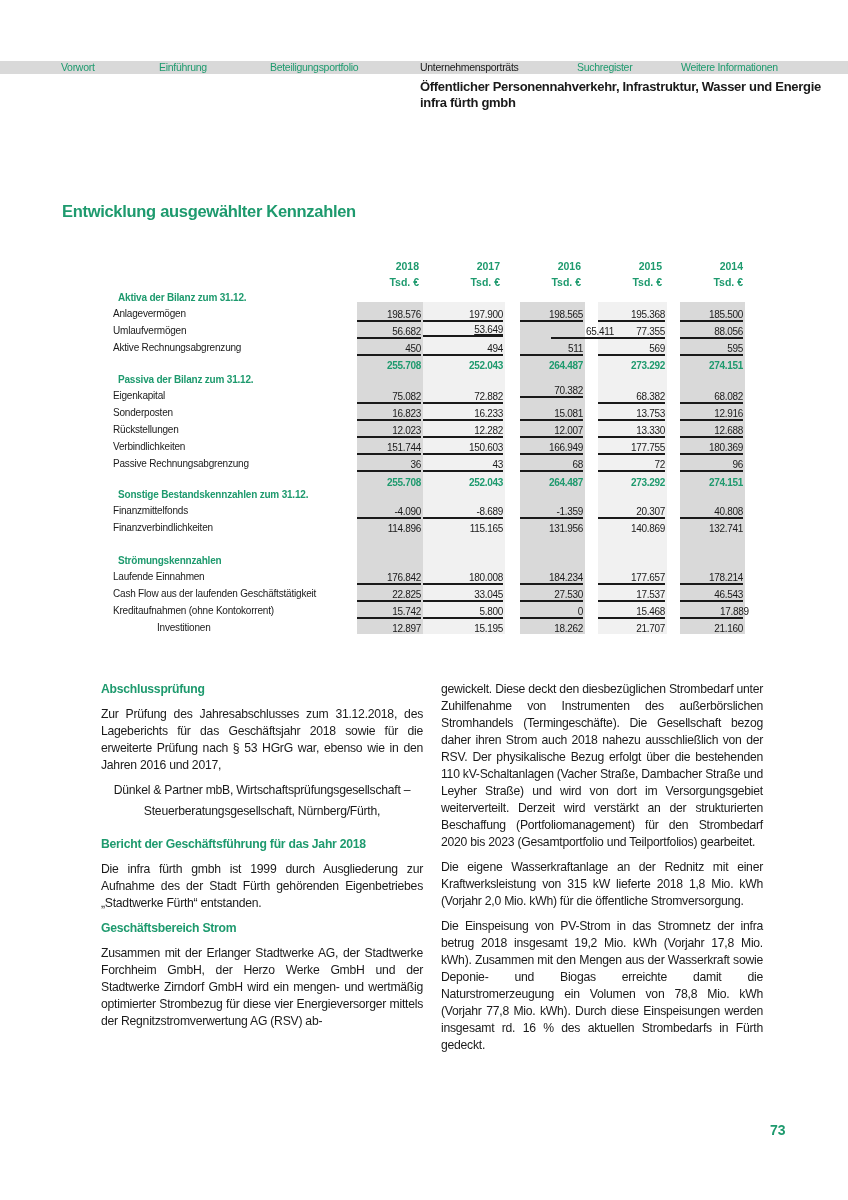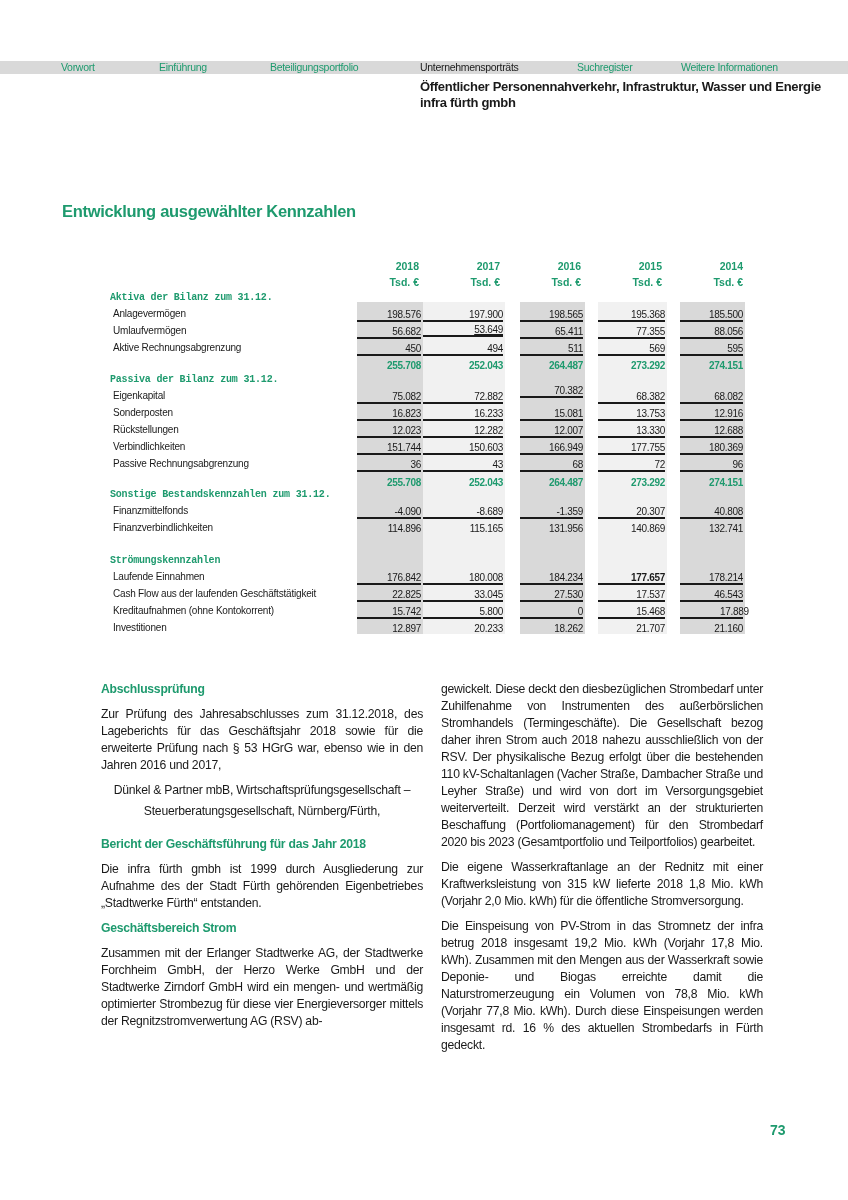--- a/index.html
+++ b/index.html
@@ -16,21 +16,21 @@
   .page-title { position: absolute; left: 62px; top: 202px; font-size: 16.5px; font-weight: bold; color: #1e9a6e;
                 letter-spacing: -0.3px; white-space: nowrap; }
 
   
   .col-bg { position: absolute; top: 302px; height: 332px; }
   .col-bg.dark { background: #d9d9d9; }
   .col-bg.light { background: #f1f1f1; }
 
   .year-head { position: absolute; width: 80px; text-align: right; font-size: 10.5px; font-weight: bold; color: #1e9a6e; line-height: 16px; }
 
-  .section-label { position: absolute; left: 110px; font-size: 10px; font-weight: bold; color: #1e9a6e; letter-spacing: -0.2px; white-space: nowrap; font-family: Liberation Mono, monospace; }
+  .section-label { position: absolute; left: 118px; font-size: 10px; font-weight: bold; color: #1e9a6e; letter-spacing: -0.2px; white-space: nowrap; }
   .row-label { position: absolute; left: 113px; font-size: 10px; color: #1a1a1a; letter-spacing: -0.2px; white-space: nowrap; }
 
   .cell { position: absolute; height: 15px; line-height: 15px; text-align: right; font-size: 10px; color: #1a1a1a;
           letter-spacing: -0.3px; box-sizing: border-box; }
   .cell.line { border-bottom: 2px solid #1a1a1a; }
   .cell.total { color: #1e9a6e; font-weight: bold; }
 
   
   .col-text { position: absolute; width: 322px; font-size: 12.2px; line-height: 17px; text-align: justify; color: #1a1a1a; letter-spacing: -0.25px; }
   .col-text p { margin: 0 0 8px 0; }
@@ -88,21 +88,21 @@
     <div class="section-label" style="top: 292px;">Aktiva der Bilanz zum 31.12.</div>
     <div class="row-label" style="top: 308px;">Anlagevermögen</div>
     <div class="cell line" style="top: 307px; left: 357px; width: 64px;">198.576</div>
     <div class="cell line" style="top: 307px; left: 423px; width: 80px;">197.900</div>
     <div class="cell line" style="top: 307px; left: 520px; width: 63px;">198.565</div>
     <div class="cell line" style="top: 307px; left: 598px; width: 67px;">195.368</div>
     <div class="cell line" style="top: 307px; left: 680px; width: 63px;">185.500</div>
     <div class="row-label" style="top: 325.1px;">Umlaufvermögen</div>
     <div class="cell line" style="top: 324.1px; left: 357px; width: 64px;">56.682</div>
     <div class="cell line" style="top: 322px; left: 423px; width: 80px; text-decoration: underline;">53.649</div>
-    <div class="cell line" style="top: 324.1px; left: 520px; width: 63px; padding-left: 16px;">65.411</div>
+    <div class="cell line" style="top: 324.1px; left: 551px; width: 63px; padding-left: 16px;">65.411</div>
     <div class="cell line" style="top: 324.1px; left: 598px; width: 67px;">77.355</div>
     <div class="cell line" style="top: 324.1px; left: 680px; width: 63px;">88.056</div>
     <div class="row-label" style="top: 342.2px;">Aktive Rechnungsabgrenzung</div>
     <div class="cell line" style="top: 341.2px; left: 357px; width: 64px;">450</div>
     <div class="cell line" style="top: 341.2px; left: 423px; width: 80px;">494</div>
     <div class="cell line" style="top: 341.2px; left: 520px; width: 63px;">511</div>
     <div class="cell line" style="top: 341.2px; left: 598px; width: 67px;">569</div>
     <div class="cell line" style="top: 341.2px; left: 680px; width: 63px;">595</div>
     <div class="cell total" style="top: 358.3px; left: 357px; width: 64px;">255.708</div>
     <div class="cell total" style="top: 358.3px; left: 423px; width: 80px;">252.043</div>
@@ -156,37 +156,37 @@
     <div class="cell" style="top: 521.1px; left: 357px; width: 64px;">114.896</div>
     <div class="cell" style="top: 521.1px; left: 423px; width: 80px;">115.165</div>
     <div class="cell" style="top: 521.1px; left: 520px; width: 63px;">131.956</div>
     <div class="cell" style="top: 521.1px; left: 598px; width: 67px;">140.869</div>
     <div class="cell" style="top: 521.1px; left: 680px; width: 63px;">132.741</div>
     <div class="section-label" style="top: 555px;">Strömungskennzahlen</div>
     <div class="row-label" style="top: 571px;">Laufende Einnahmen</div>
     <div class="cell line" style="top: 570px; left: 357px; width: 64px;">176.842</div>
     <div class="cell line" style="top: 570px; left: 423px; width: 80px;">180.008</div>
     <div class="cell line" style="top: 570px; left: 520px; width: 63px;">184.234</div>
-    <div class="cell line" style="top: 570px; left: 598px; width: 67px; font-weight: bold;">177.657</div>
+    <div class="cell line" style="top: 570px; left: 598px; width: 67px;">177.657</div>
     <div class="cell line" style="top: 570px; left: 680px; width: 63px;">178.214</div>
     <div class="row-label" style="top: 588.1px;">Cash Flow aus der laufenden Geschäftstätigkeit</div>
     <div class="cell line" style="top: 587.1px; left: 357px; width: 64px;">22.825</div>
     <div class="cell line" style="top: 587.1px; left: 423px; width: 80px;">33.045</div>
     <div class="cell line" style="top: 587.1px; left: 520px; width: 63px;">27.530</div>
     <div class="cell line" style="top: 587.1px; left: 598px; width: 67px;">17.537</div>
     <div class="cell line" style="top: 587.1px; left: 680px; width: 63px;">46.543</div>
     <div class="row-label" style="top: 605.2px;">Kreditaufnahmen (ohne Kontokorrent)</div>
     <div class="cell line" style="top: 604.2px; left: 357px; width: 64px;">15.742</div>
     <div class="cell line" style="top: 604.2px; left: 423px; width: 80px;">5.800</div>
     <div class="cell line" style="top: 604.2px; left: 520px; width: 63px;">0</div>
     <div class="cell line" style="top: 604.2px; left: 598px; width: 67px;">15.468</div>
     <div class="cell line" style="top: 604.2px; left: 680px; width: 63px; padding-left: 40px;">17.889</div>
-    <div class="row-label" style="top: 622.3px;">Investitionen</div>
+    <div class="row-label" style="top: 622.3px; margin-left: 44px;">Investitionen</div>
     <div class="cell" style="top: 621.3px; left: 357px; width: 64px;">12.897</div>
-    <div class="cell" style="top: 621.3px; left: 423px; width: 80px;">20.233</div>
+    <div class="cell" style="top: 621.3px; left: 423px; width: 80px;">15.195</div>
     <div class="cell" style="top: 621.3px; left: 520px; width: 63px;">18.262</div>
     <div class="cell" style="top: 621.3px; left: 598px; width: 67px;">21.707</div>
     <div class="cell" style="top: 621.3px; left: 680px; width: 63px;">21.160</div>
   </div>
 
 <div class="col-text" style="left:101px; top:681px">
   <div class="h-green">Abschlussprüfung</div>
   <p>Zur Prüfung des Jahresabschlusses zum 31.12.2018, des Lageberichts für das Geschäftsjahr 2018 sowie für die erweiterte Prüfung nach § 53 HGrG war, ebenso wie in den Jahren 2016 und 2017,</p>
   <div class="center">Dünkel &amp; Partner mbB, Wirtschaftsprüfungsgesellschaft –</div>
   <div class="center" style="margin-bottom:8px">Steuerberatungsgesellschaft, Nürnberg/Fürth,</div>

